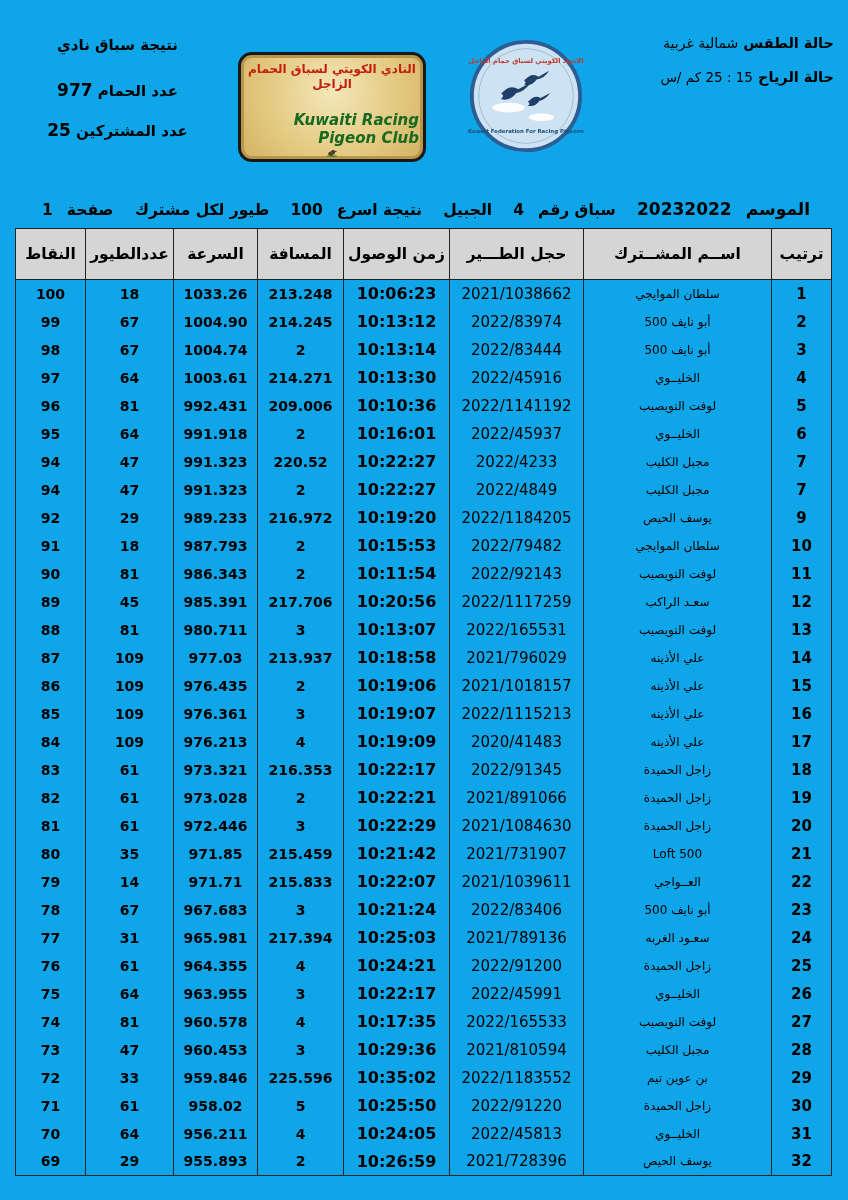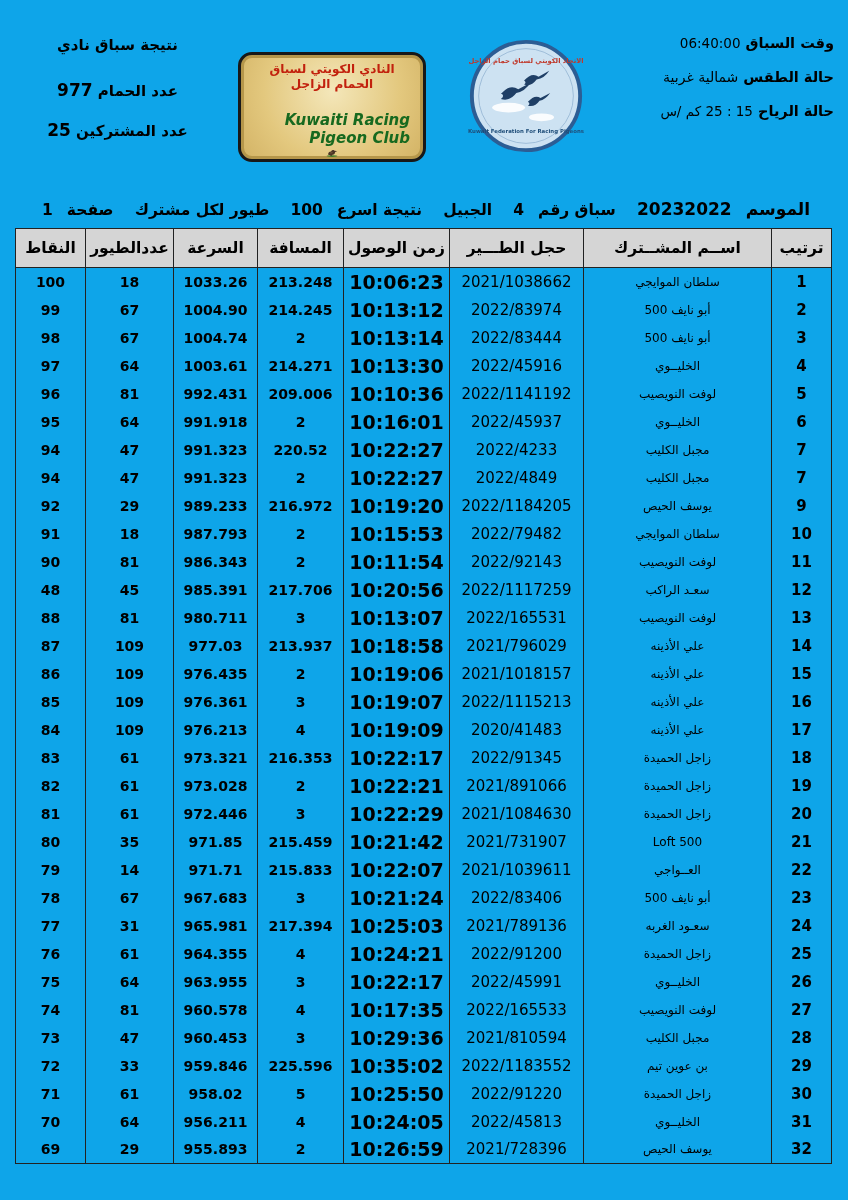--- a/index.html
+++ b/index.html
@@ -16,21 +16,21 @@
   .ri-row { font-size: 15px; font-weight: bold; margin-bottom: 20px; }
   .ri-row .num { font-size: 17px; font-weight: bold; }
 
   
   .club-logo {
     position: absolute; top: 52px; left: 238px; width: 188px; height: 110px;
     background: radial-gradient(circle at 50% 35%, #f4e7ba 0%, #e3c87e 60%, #d2b264 100%);
     border: 3px solid #181818; border-radius: 14px;
     box-shadow: inset 0 0 0 3px #b5964a;
     display: flex; flex-direction: column; align-items: center;
-    padding: 7px 13px 2px;
+    padding: 7px 4px 2px;
   }
   .cl-arabic { color: #c2210d; font-weight: bold; font-size: 12px; line-height: 1.25; text-align: center; }
   .cl-english { color: #17691f; font-weight: bold; font-style: italic; font-size: 15px; margin-top: 19px; }
   .cl-pigeon { margin-top: 1px; }
 
   
   .fed-logo { position: absolute; top: 38px; left: 468px; width: 116px; height: 116px; }
 
   
   .race-info { position: absolute; top: 32px; right: 14px; width: 205px; text-align: right; }
@@ -52,32 +52,32 @@
   .ib-group.big { font-size: 17px; }
 
   
   .results {
     position: absolute; top: 228px; right: 16px;
     width: 816px; border-collapse: collapse; table-layout: fixed;
     border: 1.5px solid #222;
   }
   .results th {
     background: #d5d5d5; border: 1.5px solid #222;
-    font-weight: bold; font-size: 15.5px; padding: 10px 2px; text-align: center;
+    font-weight: bold; font-size: 15.5px; padding: 16px 2px; text-align: center;
   }
   .results td {
     border-left: 1.5px solid #222; border-right: 1.5px solid #222;
     text-align: center; vertical-align: middle;
     height: 28px; padding: 0 2px;
     font-size: 14px;
   }
   .results td.col-rank   { font-weight: bold; font-size: 15px; }
   .results td.col-name   { font-size: 12px; }
   .results td.col-ring   { font-size: 15px; direction: ltr; }
-  .results td.col-arrival{ font-weight: bold; font-size: 19px; direction: ltr; }
+  .results td.col-arrival{ font-weight: bold; font-size: 16px; direction: ltr; }
   .results td.col-distance,
   .results td.col-speed,
   .results td.col-birds,
   .results td.col-points { font-weight: bold; font-size: 14px; }
 </style>
 </head>
 <body>
 
 <div class="page">
 
@@ -114,24 +114,20 @@
         <path d="M34 58 q9 -11 18 -5 l13 -7 q-6 9 -15 11 q-7 9 -16 6 q4 -3 1 -5 z"></path>
         <path d="M58 44 q8 -9 15 -4 l11 -6 q-5 8 -13 9 q-6 8 -13 5 q3 -2 0 -4 z"></path>
         <path d="M62 66 q7 -8 13 -4 l10 -5 q-5 7 -11 8 q-5 7 -12 5 q3 -2 0 -4 z"></path>
       </g>
       <text x="60" y="26" text-anchor="middle" font-size="7" font-weight="bold" fill="#c0392b" font-family="DejaVu Sans, sans-serif">الاتحاد الكويتي لسباق حمام الزاجل</text>
       <text x="60" y="98" text-anchor="middle" font-size="5.6" font-weight="bold" fill="#1f4e79" font-family="DejaVu Sans, sans-serif">Kuwait Federation For Racing Pigeons</text>
     </svg>
   </div>
 
   <div class="race-info">
-    <div class="race-row">
-      <span class="race-label">وقت السباق</span>
-      <span class="race-value">06:40:00</span>
-    </div>
     <div class="race-row">
       <span class="race-label">حالة الطقس</span>
       <span class="race-value small">شمالية غربية</span>
     </div>
     <div class="race-row">
       <span class="race-label">حالة الرياح</span>
       <span class="race-value">15 : 25 كم /س</span>
     </div>
   </div>
 
@@ -296,21 +292,21 @@
           <td class="col-points">90</td>
         </tr>
         <tr>
           <td class="col-rank">12</td>
           <td class="col-name">سعـد الراكب</td>
           <td class="col-ring">2022/1117259</td>
           <td class="col-arrival">10:20:56</td>
           <td class="col-distance">217.706</td>
           <td class="col-speed">985.391</td>
           <td class="col-birds">45</td>
-          <td class="col-points">48</td>
+          <td class="col-points">89</td>
         </tr>
         <tr>
           <td class="col-rank">13</td>
           <td class="col-name">لوفت النويصيب</td>
           <td class="col-ring">2022/165531</td>
           <td class="col-arrival">10:13:07</td>
           <td class="col-distance">3</td>
           <td class="col-speed">980.711</td>
           <td class="col-birds">81</td>
           <td class="col-points">88</td>

